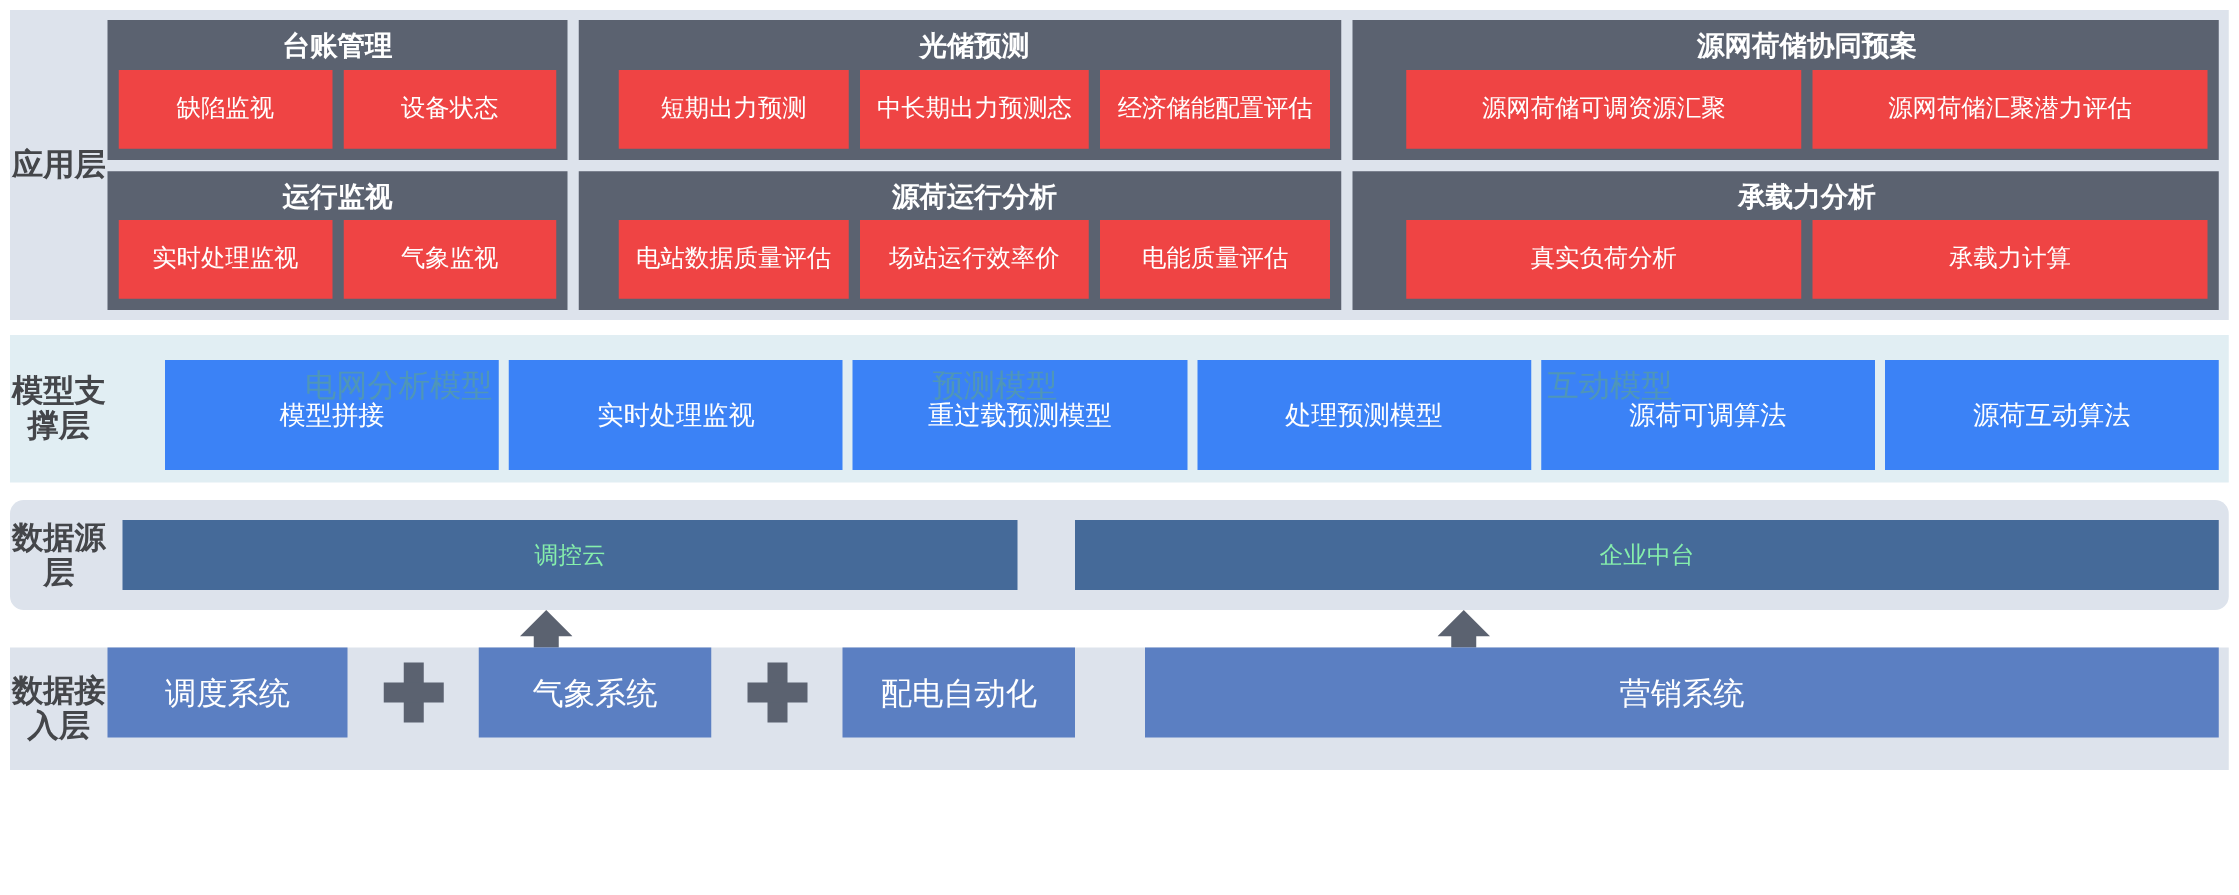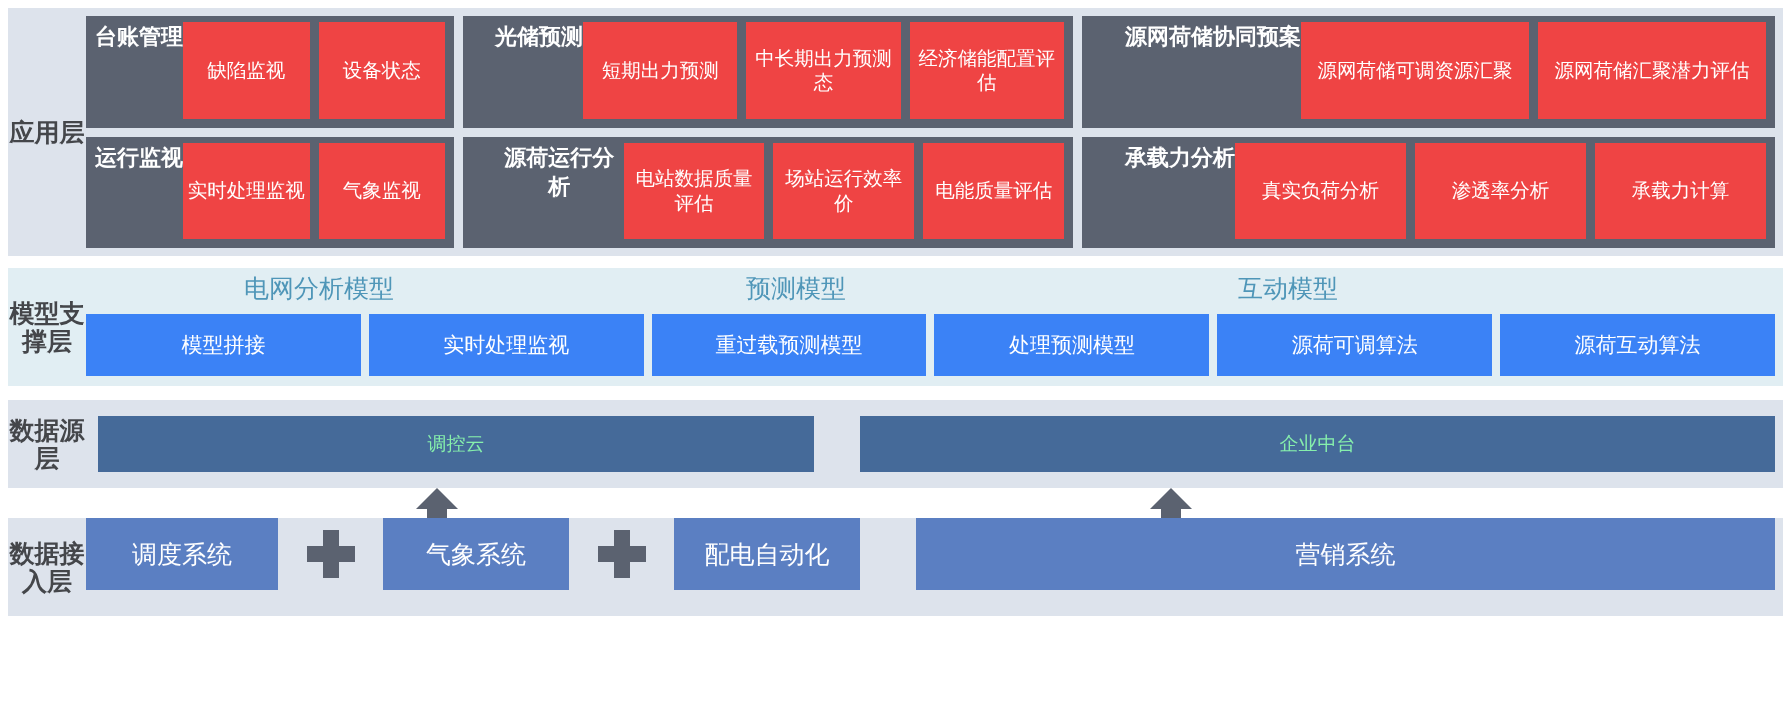--- a/index.html
+++ b/index.html
@@ -35,21 +35,21 @@
   #app-layer { left: 8px; top: 8px; width: 1775px; height: 248px; }
   .app-grid {
     position: absolute; left: 0; top: 8px; right: 8px; bottom: 8px;
     display: flex; flex-direction: column; gap: 9px;
   }
   .app-row { flex: 1 1 0; display: flex; gap: 9px; }
   .group {
     background: #5b6270;
     position: relative;
     display: flex;
-    flex-direction: row;
+    flex-direction: column;
     padding: 6px 9px 9px 9px;
   }
   .group-title {
     color: #ffffff;
     font-weight: bold;
     font-size: 22px;
     text-align: center;
     line-height: 1.35;
     margin-bottom: 4px;
     user-select: none;
@@ -69,40 +69,40 @@
     user-select: none;
   }
   
   .g-tz   { flex: 0 0 368px; }
   .g-gc   { flex: 0 0 610px; padding-left: 32px; }
   .g-ywhc { flex: 1 1 auto; padding-left: 43px; }
 
   
   #model-layer { left: 8px; top: 268px; width: 1775px; height: 118px;
                  background: #e1eef3; }
-  .model-body { display: flex; flex-direction: column; height: 100%;
-                padding: 0 8px 10px 0; }
+  .model-body { display: flex; flex-direction: row; height: 100%;
+                padding: 20px 8px 10px 0; }
   .model-cats { position: relative; flex: 0 0 46px; }
   .model-cat {
     position: absolute; top: 4px;
     color: #4f96b8; font-size: 25px; white-space: nowrap; user-select: none;
   }
   .model-chips { flex: 1 1 auto; display: flex; gap: 8px; align-items: stretch; }
   .mchip {
     background: #3b82f6;
     color: #ffffff;
     font-size: 21px;
     display: flex; align-items: center; justify-content: center;
     text-align: center;
     flex: 1 1 0;
     user-select: none;
   }
 
   
-  #source-layer { left: 8px; top: 400px; width: 1775px; height: 88px; }
+  #source-layer { left: 8px; top: 400px; width: 1775px; height: 88px; border-radius: 11px; }
   .source-chips { display: flex; gap: 34px; height: 56px; align-items: stretch;
                   padding-right: 8px; margin-top: 16px; }
   .schip {
     background: #456a99;
     color: #86efac;
     font-size: 19px;
     display: flex; align-items: center; justify-content: center;
     user-select: none;
     margin-left: 12px;
   }
@@ -200,21 +200,20 @@
               <div class="chip">电站数据质量评估</div>
               <div class="chip">场站运行效率价</div>
               <div class="chip">电能质量评估</div>
             </div>
           </div>
 
           <div class="group g-ywhc">
             <div class="group-title">承载力分析</div>
             <div class="group-items">
               <div class="chip">真实负荷分析</div>
-              <div class="chip">渗透率分析</div>
               <div class="chip">承载力计算</div>
             </div>
           </div>
 
         </div>
 
       </div>
     </div>
   </div>
 

